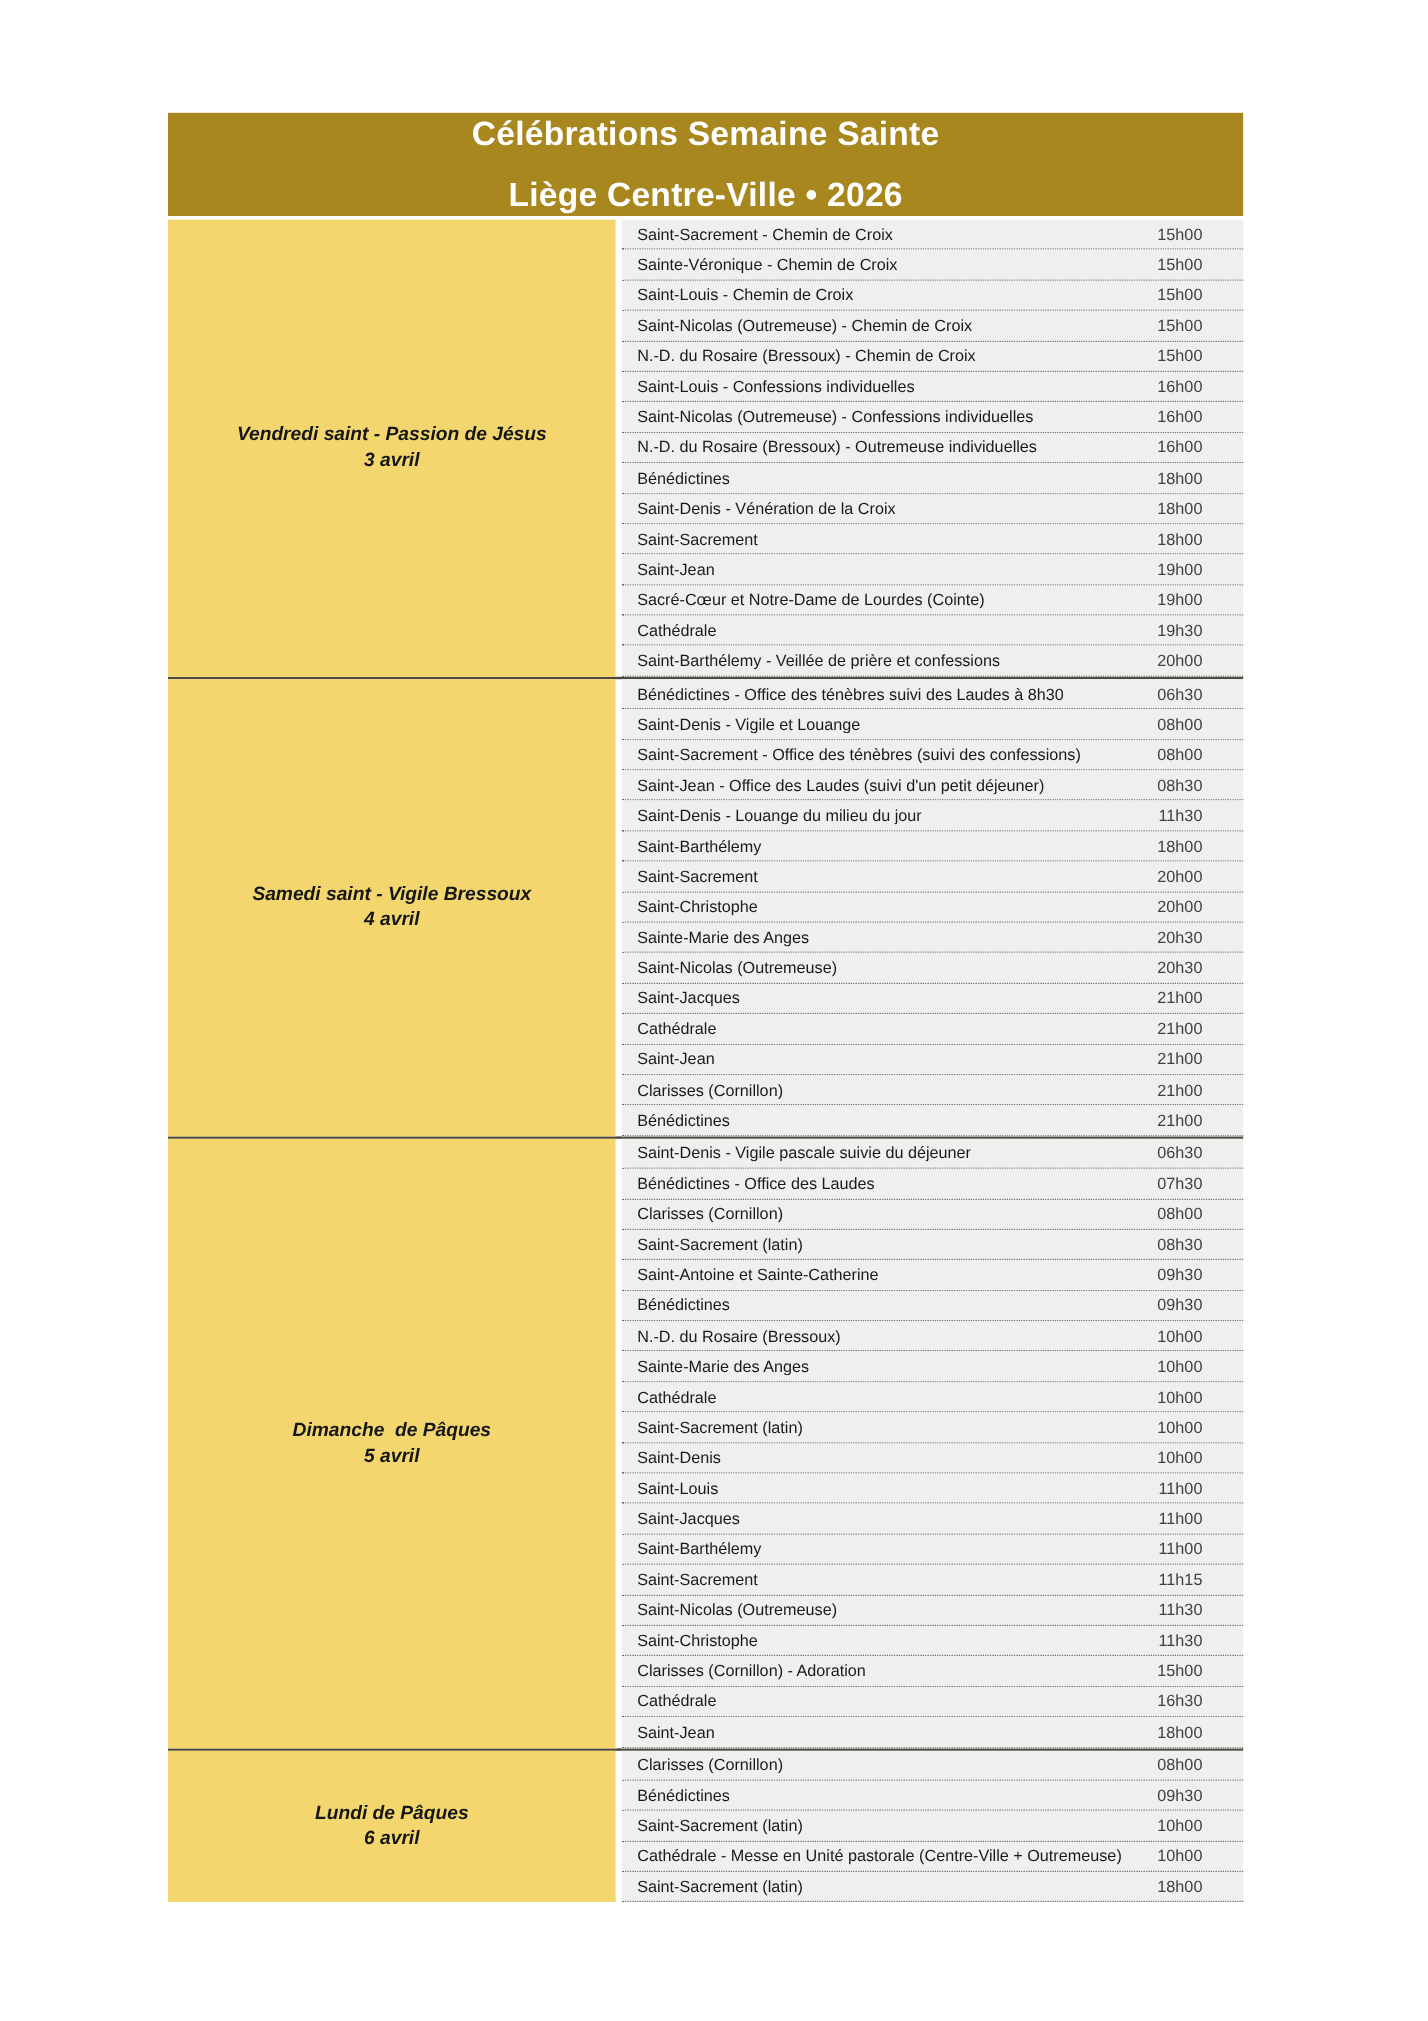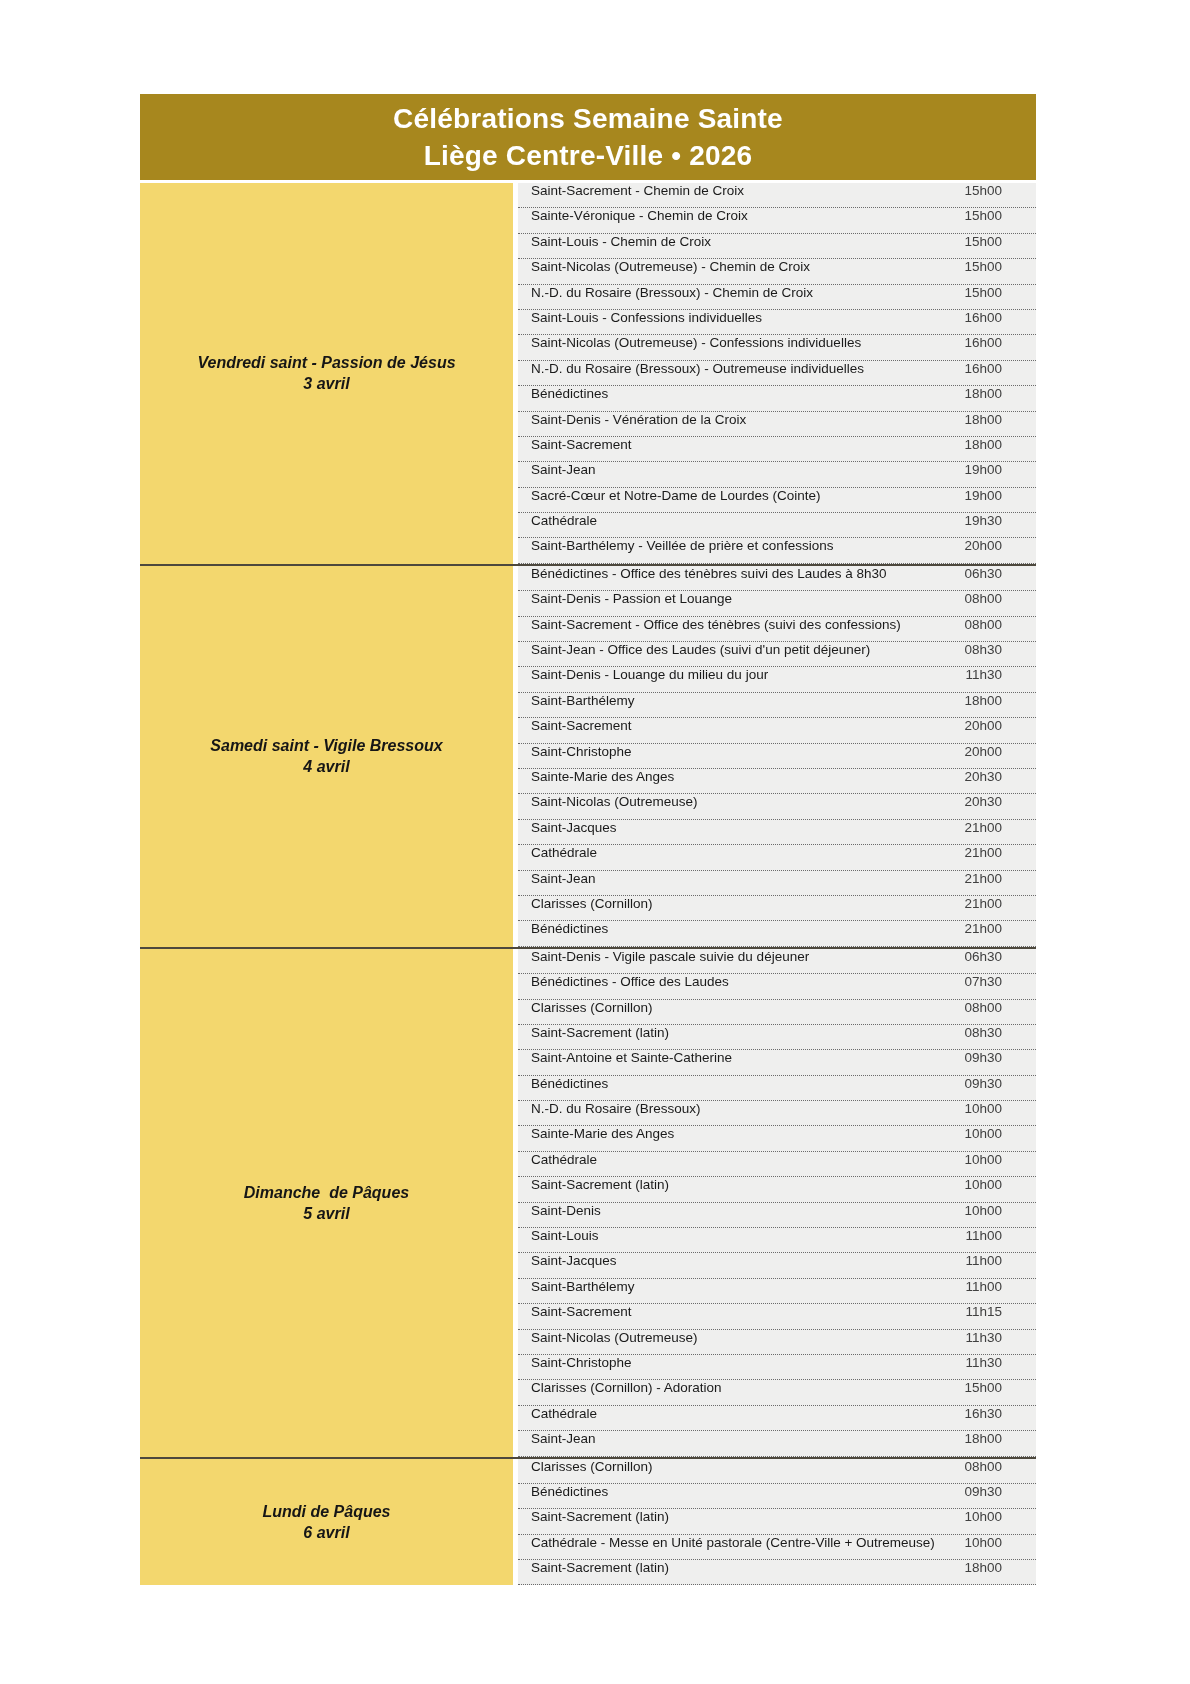--- a/index.html
+++ b/index.html
@@ -15,21 +15,21 @@
     left: 140px; top: 94px;
     width: 896px;
   }
   .banner {
     background: var(--banner, #A7871E);
     height: 86px;
     margin-bottom: 3px;
     display: flex;
     flex-direction: column;
     align-items: center;
-    justify-content: center;
+    justify-content: space-between;
     gap: 2px;
   }
   .banner .title-line {
     color: #ffffff;
     font-size: 28px;
     font-weight: 700;
     line-height: 1.25;
     letter-spacing: 0.2px;
     white-space: pre;
   }
@@ -60,21 +60,21 @@
     flex: 1;
     margin-left: 5px;
     display: flex;
     flex-direction: column;
   }
   .row {
     height: 25.4px;
     background: var(--row-bg, #EFEFEE);
     border-bottom: 1px dotted #6b6b6b;
     display: flex;
-    align-items: flex-start;
+    align-items: center;
     justify-content: space-between;
     padding: 0 34px 0 13px;
   }
   .row-label {
     font-size: 13.5px;
     color: #1a1a1a;
     white-space: nowrap;
     overflow: hidden;
   }
   .row-time {
@@ -166,21 +166,21 @@
     <div class="day-cell">
       <div class="day-title">Samedi saint - Vigile Bressoux</div>
       <div class="day-date">4 avril</div>
     </div>
     <div class="rows">
           <div class="row">
             <span class="row-label">Bénédictines - Office des ténèbres suivi des Laudes à 8h30</span>
             <span class="row-time">06h30</span>
           </div>
           <div class="row">
-            <span class="row-label">Saint-Denis - Passion et Louange</span>
+            <span class="row-label">Saint-Denis - Vigile et Louange</span>
             <span class="row-time">08h00</span>
           </div>
           <div class="row">
             <span class="row-label">Saint-Sacrement - Office des ténèbres (suivi des confessions)</span>
             <span class="row-time">08h00</span>
           </div>
           <div class="row">
             <span class="row-label">Saint-Jean - Office des Laudes (suivi d'un petit déjeuner)</span>
             <span class="row-time">08h30</span>
           </div>

